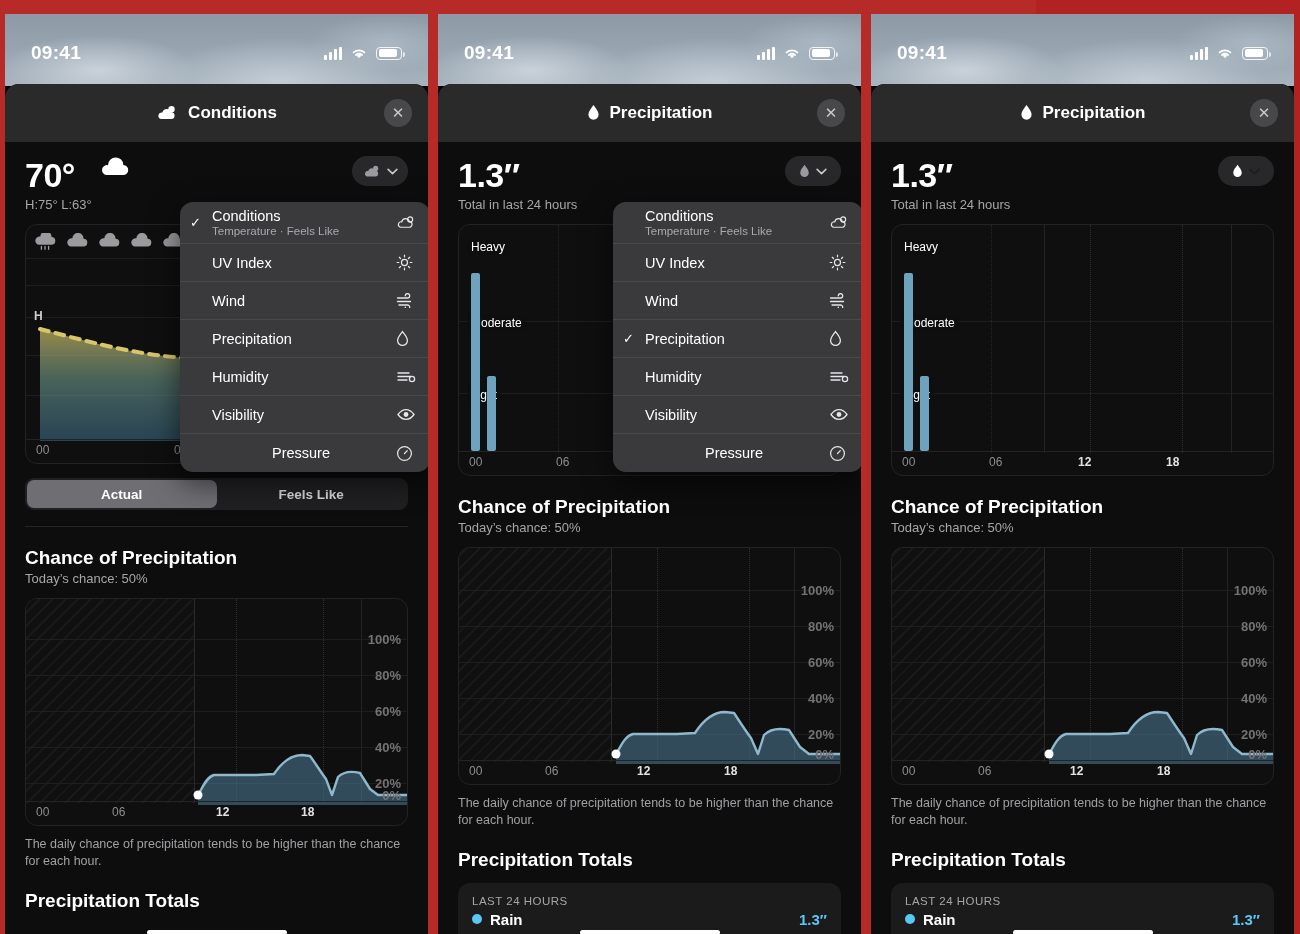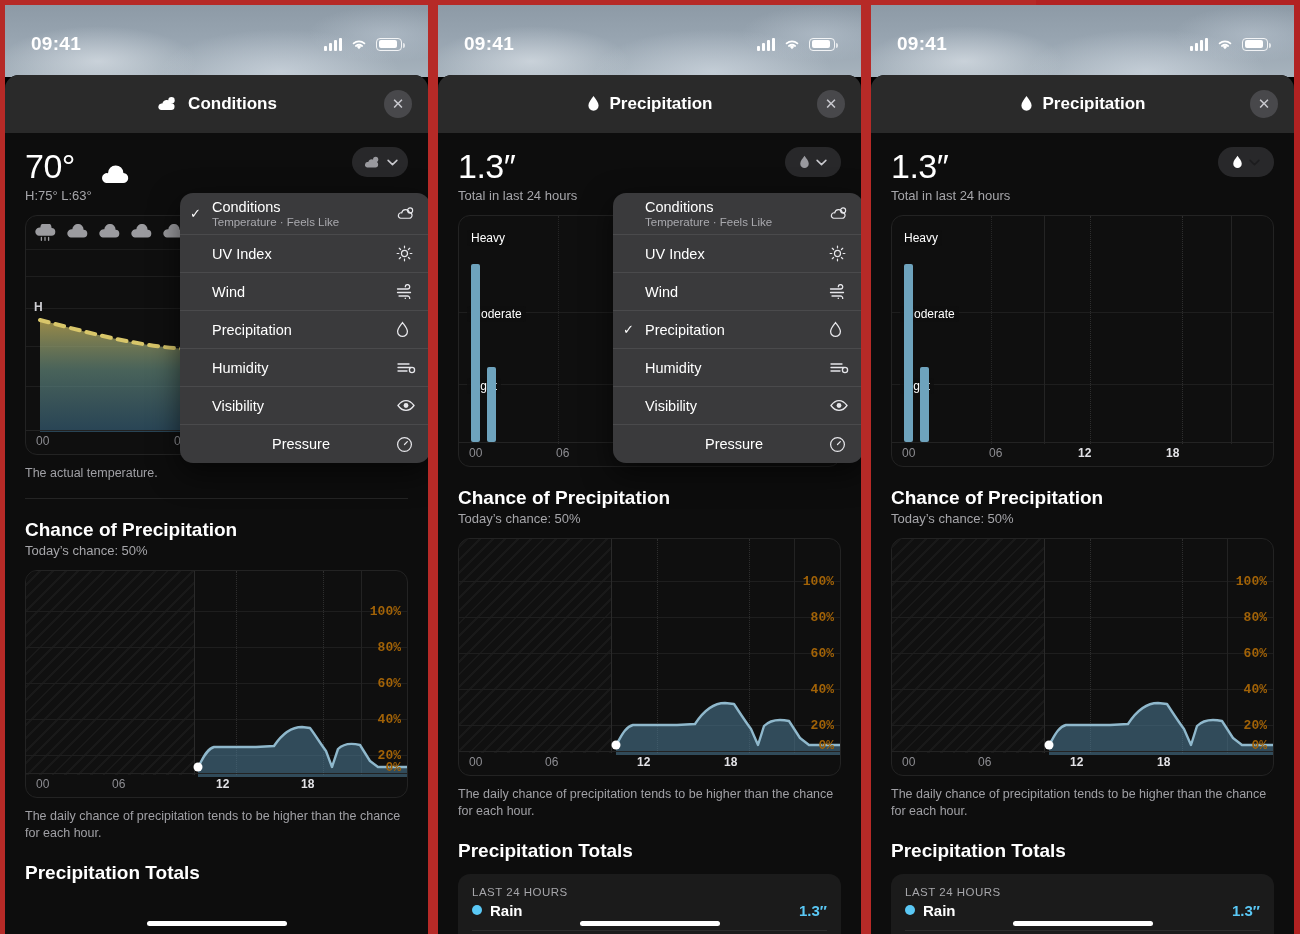--- a/index.html
+++ b/index.html
@@ -8,21 +8,21 @@
     background: #b22222;
     font-family: "Liberation Sans", sans-serif;
     overflow: hidden;
   }
   .stage {
     position: relative;
     width: 1036px; height: 934px;
     background: #b62a27;
     display: flex;
     gap: 10px;
-    padding: 5px 5px 0 5px;
+    padding: 14px 5px 0 5px;
   }
   .phone {
     position: relative;
     width: 423px;
     height: 929px;
     background: #000;
     overflow: hidden;
     flex: 0 0 423px;
   }
 
@@ -79,21 +79,21 @@
     position: absolute; right: 16px; top: 50%; transform: translateY(-50%);
     width: 28px; height: 28px; border-radius: 50%;
     background: rgba(120,120,128,.38);
     display: flex; align-items: center; justify-content: center;
     color: #c9c9cf; font-size: 15px;
   }
   .sheet-body { position: absolute; top: 58px; left: 0; right: 0; bottom: 0; padding: 0 20px; }
 
   
   .hero { padding-top: 14px; position: relative; }
-  .hero-val { color: #fff; font-size: 34px; font-weight: normal; letter-spacing: -.5px; display:flex; align-items:flex-end; gap:24px; }
+  .hero-val { color: #fff; font-size: 34px; font-weight: bold; letter-spacing: -.5px; display:flex; align-items:flex-start; gap:24px; }
   .hero-sub { color: #a6a6aa; font-size: 13px; margin-top: 2px; }
   .metric-pill {
     position: absolute; right: 0; top: 14px;
     height: 30px; min-width: 56px; border-radius: 16px;
     background: rgba(120,120,128,.26);
     display: flex; align-items: center; justify-content: center; gap: 6px;
     padding: 0 10px;
   }
 
   
@@ -109,21 +109,21 @@
   }
   .gridline { position: absolute; left: 0; right: 0; height: 1px; background: #1e1e1e; }
   .vgrid { position: absolute; top: 0; bottom: 22px; width: 1px; }
   .axis-x {
     position: absolute; left: 0; right: 0; bottom: 0; height: 24px;
     border-top: 1px solid #232323;
   }
   .axis-x span { position: absolute; top: 3px; color: #8d8d92; font-size: 12px; }
   .axis-x span.hl { color: #e2e2e6; font-weight: bold; }
   .ylabels { position: absolute; right: 6px; top: 0; bottom: 22px; width: 46px; }
-  .ylabels span { position: absolute; right: 0; color: #a16207; font-size: 13px; font-weight: bold; font-family: Liberation Mono, monospace; }
+  .ylabels span { position: absolute; right: 0; color: #737373; font-size: 13px; font-weight: bold; }
 
   .precip-label {
     position: absolute; color: #fff; font-size: 12px; font-weight: normal;
     background: rgba(15,15,15,.82); padding: 1px 4px; border-radius: 3px;
   }
   .bar { position: absolute; bottom: 24px; background: #6ea3bd; border-radius: 2px; }
 
   .hatch {
     position: absolute; top: 0; bottom: 22px; left: 0;
     background-image: repeating-linear-gradient(-45deg, #191919 0 2px, #101010 2px 9px);
@@ -274,21 +274,24 @@
             <path d="M14 70 C60 82, 110 96, 160 99 C215 102, 280 92, 330 78 L330 182 L14 182 Z" fill="url(#tgrad)"></path>
             <path d="M14 70 C60 82, 110 96, 160 99 C215 102, 280 92, 330 78" stroke="#d8c66a" stroke-width="4" fill="none" stroke-linecap="round" stroke-dasharray="9 7"></path>
             <circle cx="330" cy="78" r="4.5" fill="#fff"></circle>
           </svg>
           <div class="axis-x">
             <span style="left:10px">00</span>
             <span style="left:148px">06</span>
           </div>
         </div>
 
-        <div class="footnote">The actual temperature.</div>
+        <div class="segmented">
+          <div class="seg active">Actual</div>
+          <div class="seg">Feels Like</div>
+        </div>
         <div class="divider"></div>
 
         <div class="section-title">Chance of Precipitation</div>
         <div class="section-sub">Today’s chance: 50%</div>
 
         <div class="chart-card" style="height:228px">
           <div class="hatch" style="left:0;width:44%"></div>
           <div class="gridline" style="top:40px"></div>
           <div class="gridline" style="top:76px"></div>
           <div class="gridline" style="top:112px"></div>

